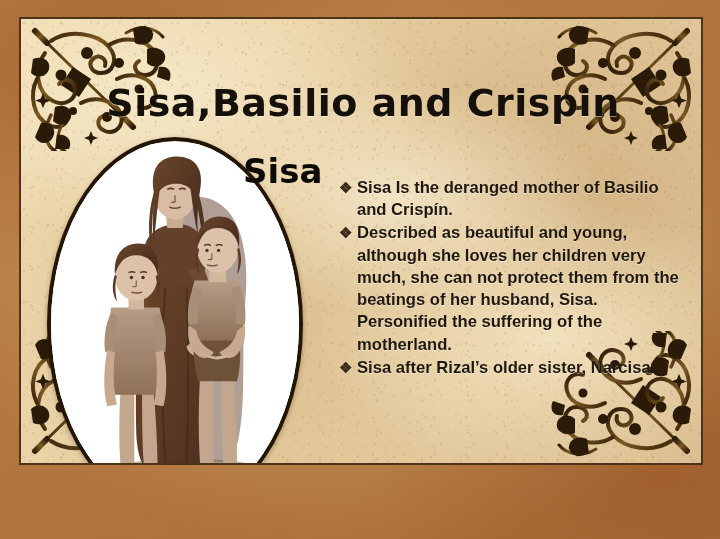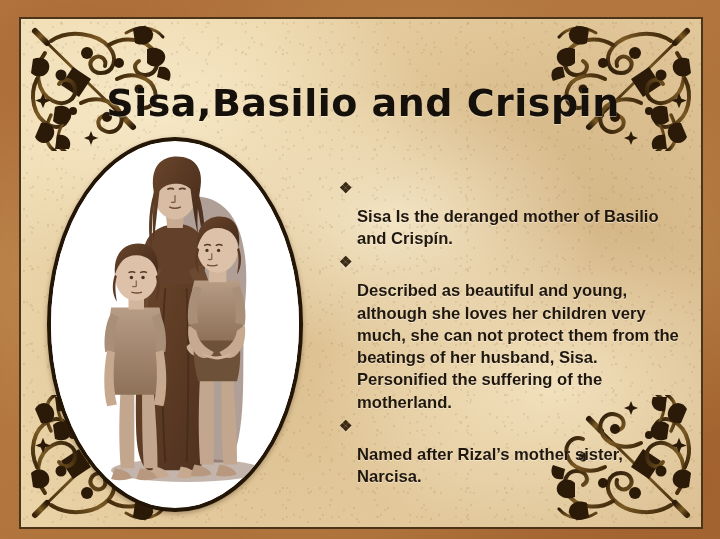--- a/index.html
+++ b/index.html
@@ -20,21 +20,21 @@
       radial-gradient(ellipse 70% 60% at 12% 10%, rgba(160,86,40,.55), rgba(160,86,40,0) 70%),
       radial-gradient(ellipse 60% 55% at 92% 88%, rgba(150,80,35,.45), rgba(150,80,35,0) 70%),
       radial-gradient(ellipse 80% 70% at 50% 50%, rgba(214,170,112,.75), rgba(170,110,60,.25) 75%),
       linear-gradient(145deg, #c08a50 0%, #b5793f 40%, #a86b34 100%);
   }
 
   
   #panel {
     position:absolute;
     left:19px; top:17px;
-    width:684px; height:512px;
+    width:684px; height:448px;
     border:2px solid #4c3418;
     background-color:#e8cfa0;
     background-image:
       radial-gradient(ellipse 55% 45% at 20% 18%, rgba(247,233,200,.95), rgba(247,233,200,0) 72%),
       radial-gradient(ellipse 50% 45% at 78% 72%, rgba(246,231,197,.85), rgba(246,231,197,0) 70%),
       radial-gradient(ellipse 40% 35% at 55% 40%, rgba(252,243,218,.7), rgba(252,243,218,0) 75%),
       radial-gradient(circle at 30% 62%, rgba(186,146,92,.30), rgba(186,146,92,0) 45%),
       radial-gradient(circle at 68% 25%, rgba(190,150,96,.26), rgba(190,150,96,0) 42%),
       radial-gradient(circle at 88% 48%, rgba(180,140,88,.24), rgba(180,140,88,0) 40%),
       linear-gradient(120deg, #efdcb2 0%, #e7cfa2 45%, #dcc093 100%);
@@ -123,21 +123,21 @@
     align-items:flex-start;
     margin-bottom:1px;
   }
   .bullet-mark {
     flex:0 0 auto;
     width:18px;
     font-size:15px;
     line-height:1.45;
     color:#3b2a14;
   }
-  .bullet-text { flex:1 1 auto;margin-top:29px; }
+  .bullet-text { flex:1 1 auto; }
 </style>
 </head>
 <body>
 
 <div id="slide">
   <div id="panel">
 
     <div class="corner c-tl">
       <svg viewBox="0 0 152 132" xmlns="http://www.w3.org/2000/svg">
         <defs>
@@ -408,30 +408,31 @@
 
         <path d="M158 106 q4 -2 7 0" stroke="#55392a" stroke-width="1.5" fill="none"></path>
         <path d="M170 106 q4 -2 7 0" stroke="#55392a" stroke-width="1.5" fill="none"></path>
         <circle cx="161" cy="111" r="1.7" fill="#4a3325"></circle>
         <circle cx="173" cy="111" r="1.7" fill="#4a3325"></circle>
         <path d="M166 114 l0 6 q-3 1 -4 0" stroke="#7d5d46" stroke-width="1.2" fill="none"></path>
         <path d="M161 126 q6 2 11 0" stroke="#6d4b36" stroke-width="1.4" fill="none"></path>
       </svg>
     </div>
 
+    <div id="subtitle">Sisa</div>
 
     <div id="bullets">
       <div class="bullet">
         <span class="bullet-mark">❖</span>
         <span class="bullet-text">Sisa Is the deranged mother of Basilio and Crispín.</span>
       </div>
       <div class="bullet">
         <span class="bullet-mark">❖</span>
         <span class="bullet-text">Described as beautiful and young, although she loves her children very much, she can not protect them from the beatings of her husband, Sisa. Personified the suffering of the motherland.</span>
       </div>
       <div class="bullet">
         <span class="bullet-mark">❖</span>
-        <span class="bullet-text">Named after Rizal’s mother sister, Narcisa.</span>
+        <span class="bullet-text">Sisa after Rizal’s older sister, Narcisa.</span>
       </div>
     </div>
 
   </div>
 </div>
 
 </body></html>

